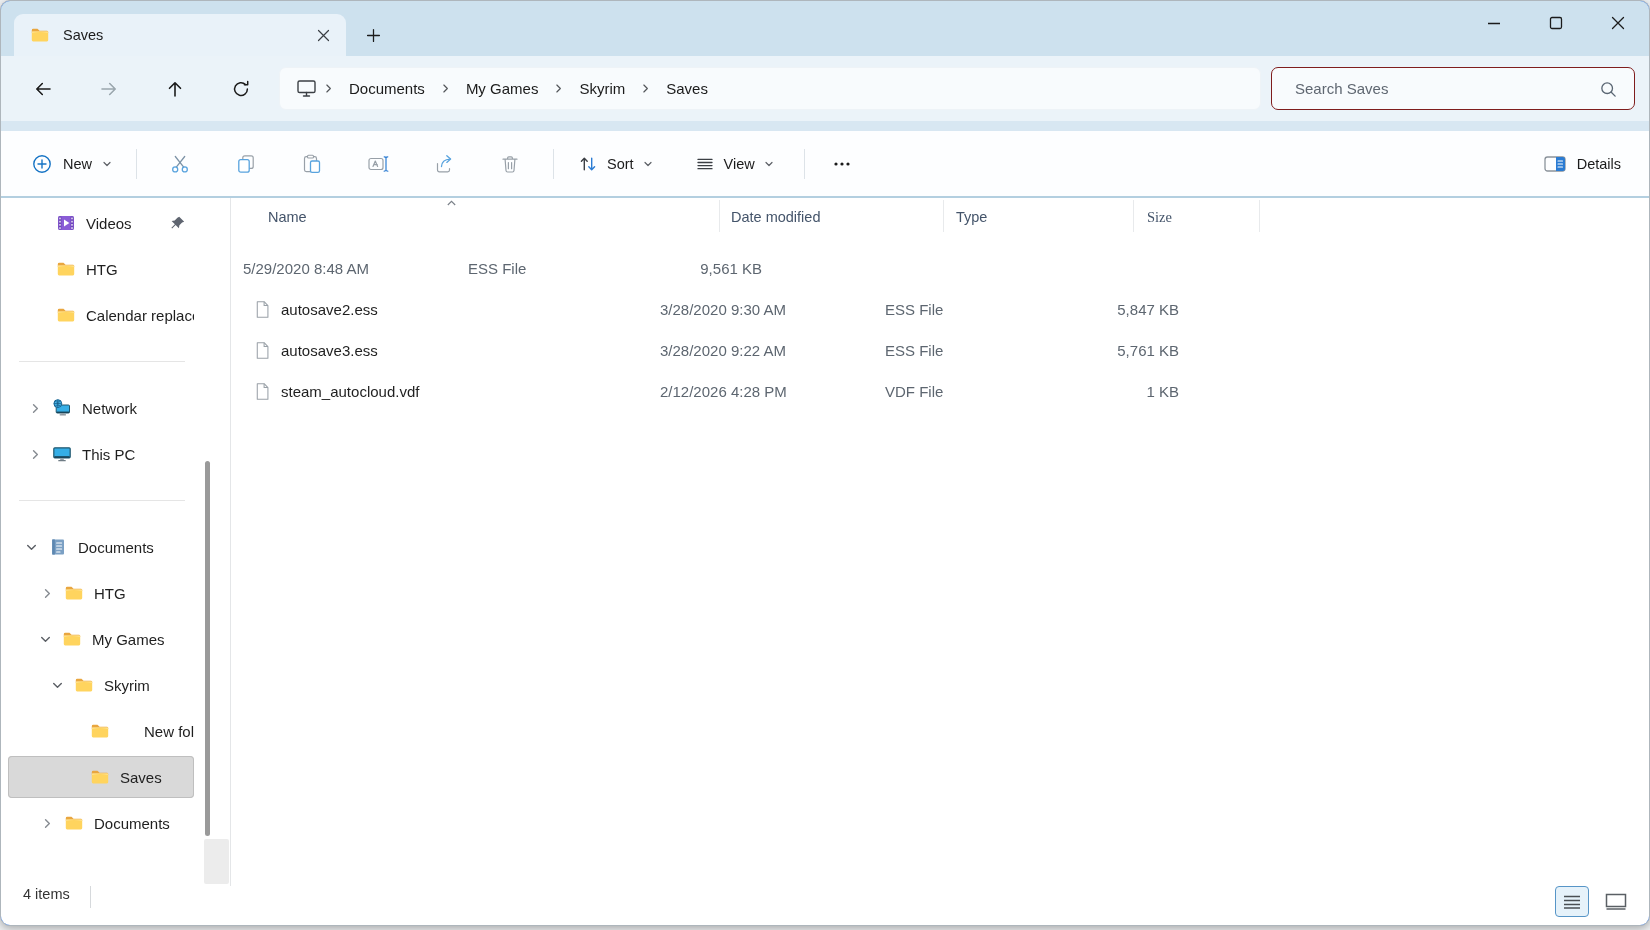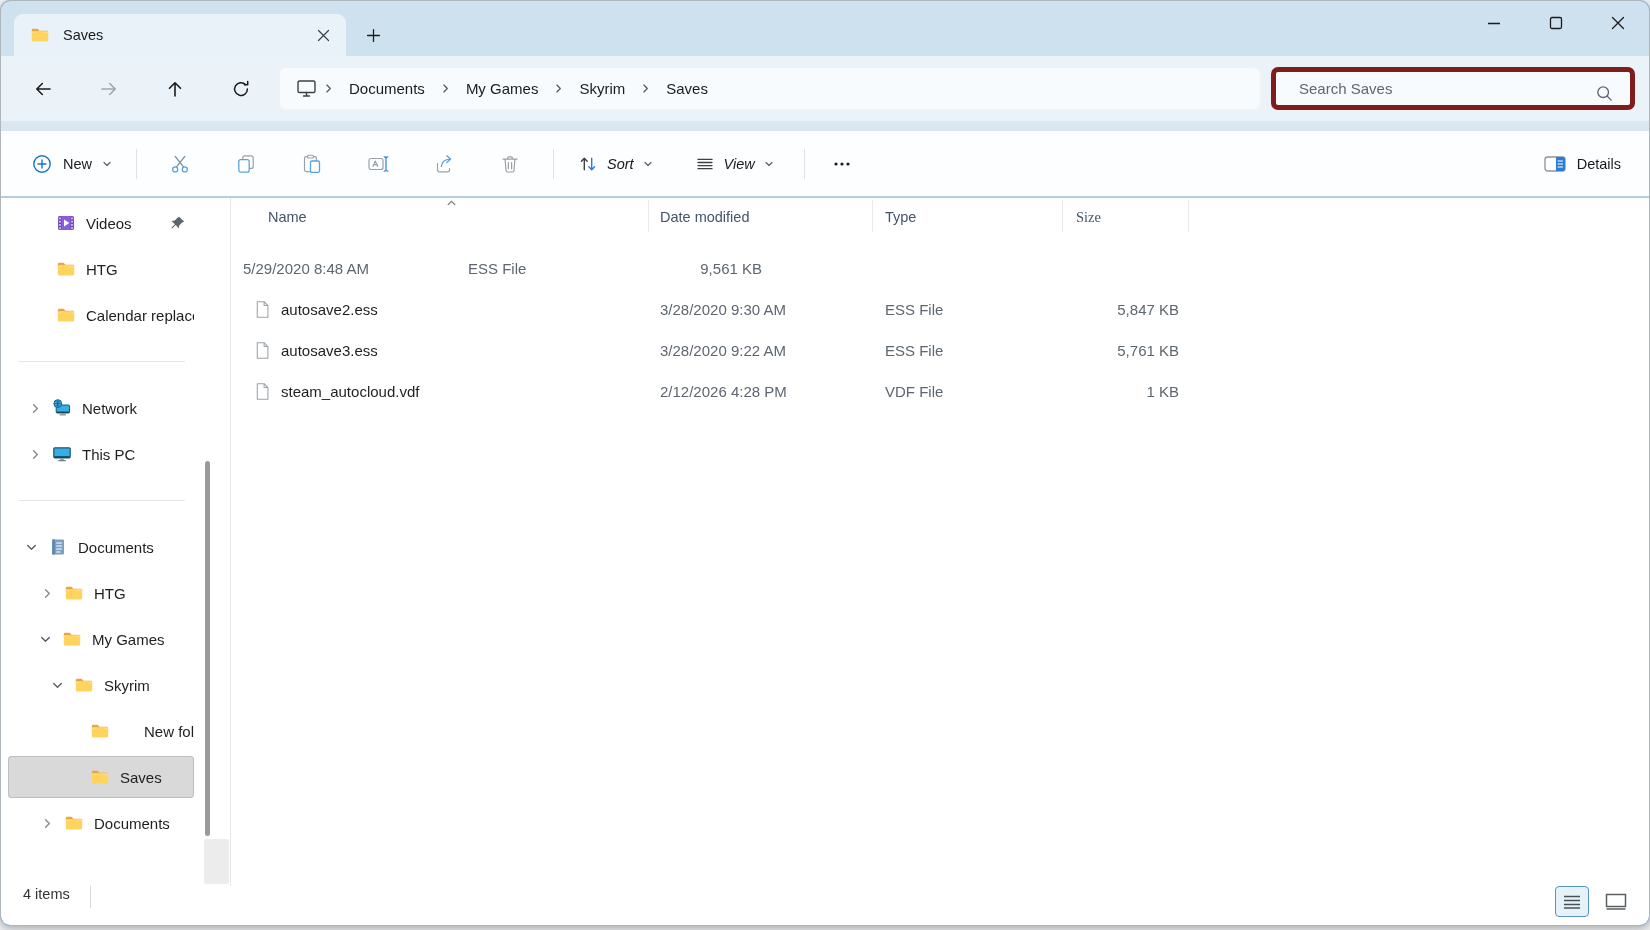--- a/index.html
+++ b/index.html
@@ -20,37 +20,37 @@
   .wincontrols{position:absolute;top:0;right:0;height:44px;display:flex;}
   .winbtn{width:62px;height:44px;display:flex;align-items:center;justify-content:center;}
 
   
   .navbar{height:65px;background:#ebf3f9;display:flex;align-items:center;padding:0 14px;flex:none;}
   .navbtn{width:56px;height:44px;margin-right:10px;border-radius:6px;display:flex;align-items:center;justify-content:center;flex:none;}
   .crumbbar{flex:1;height:43px;background:#f8fbfd;border:1px solid #eef3f7;border-radius:7px;
     display:flex;align-items:center;padding:0 8px 0 16px;overflow:hidden;}
   .crumb-item{font-size:15px;color:#1b1b1b;padding:5px 13px;border-radius:4px;white-space:nowrap;}
   .crumb-sep{margin:0 2px;flex:none;}
-  .searchbox{width:364px;height:43px;margin-left:10px;background:#f8fbfd;border:5px solid #7f1d1d;
+  .searchbox{width:364px;height:43px;margin-left:10px;background:#f8fbfd;border:1px solid #7f1d1d;
     border-radius:7px;position:relative;display:flex;align-items:flex-start;flex:none;}
   .searchbox input{border:none;outline:none;background:transparent;flex:1;height:100%;
     padding:0 40px 0 23px;font-size:15px;color:#1b1b1b;font-family:"Liberation Sans",sans-serif;}
   .searchbox input::placeholder{color:#5f6771;opacity:1;}
   .search-glyph{position:absolute;right:16px;top:12px;}
 
   .strip{height:10px;background:#d8e7f2;flex:none;}
 
   
   .toolbar{height:67px;background:#fdfeff;border-bottom:2px solid #b3cfe0;display:flex;
     align-items:center;padding:0 16px;flex:none;}
   .tb-new{display:flex;align-items:center;gap:10px;padding:0 14px;height:44px;border-radius:6px;}
   .tb-new-label{font-size:14.5px;color:#1b1b1b;}
   .tb-sep{width:1px;height:30px;background:#dde3e8;margin:0 10px;flex:none;}
   .tb-ibtn{width:66px;height:44px;display:flex;align-items:center;justify-content:center;border-radius:6px;}
-  .tb-drop{display:flex;align-items:center;gap:9px;height:44px;padding:0 14px;border-radius:6px;font-style:italic;}
+  .tb-drop{display:flex;align-items:center;gap:9px;height:44px;padding:0 14px;border-radius:6px;}
   .tb-drop-label{font-size:14.5px;color:#1b1b1b;}
   .tb-dots{width:54px;height:44px;display:flex;align-items:center;justify-content:center;border-radius:6px;}
   .tb-spacer{flex:1;}
   .tb-details{display:flex;align-items:center;gap:10px;height:44px;padding:0 12px;border-radius:6px;}
 
   
   .main{flex:none;height:688px;display:flex;background:#fff;}
   .sidebar{width:230px;border-right:1px solid #e4e6e8;position:relative;padding-top:4px;overflow:hidden;flex:none;}
   .side-item{height:42px;margin:0 0 4px 7px;width:186px;display:flex;align-items:center;border-radius:4px;position:relative;}
   .side-item.selected{background:#d9d9d9;box-shadow:inset 0 0 0 1px #bfbfbf;}
@@ -59,21 +59,21 @@
   .side-label{font-size:15px;color:#1f1f1f;white-space:nowrap;overflow:hidden;}
   .side-pin{position:absolute;right:8px;top:13px;}
   .side-sep{height:1px;background:#e5e5e5;margin:25px 45px 25px 18px;}
   .sb-thumb{position:absolute;left:204px;top:263px;width:5px;height:375px;background:#9a9a9a;border-radius:3px;}
   .sb-block{position:absolute;left:203px;top:641px;width:25px;height:45px;background:#ececec;border-radius:2px;}
 
   .filearea{flex:1;padding-left:1px;position:relative;}
   .listheader{display:flex;height:38px;align-items:center;position:relative;}
   .hcell{font-size:14.5px;color:#44546a;position:relative;height:100%;display:flex;align-items:center;}
   .hcell::after{content:"";position:absolute;right:0;top:2px;height:32px;width:1px;background:#e8eaec;}
-  .col-name{width:417px;padding-left:36px;}
+  .col-name{width:488px;padding-left:36px;}
   .col-date{width:224px;padding-left:11px;text-align:right;}
   .col-type{width:190px;padding-left:12px;}
   .col-size{width:126px;padding-left:13px;font-family:Liberation Serif, serif;}
   .sort-caret{position:absolute;left:213px;top:1px;}
   .rows{margin-top:12px;}
   .frow{display:flex;height:41px;align-items:center;}
   .fcell{font-size:15px;color:#5d6670;white-space:nowrap;overflow:hidden;}
   .fcell.name{color:#1f1f1f;display:flex;align-items:center;gap:9px;padding-left:21px;width:417px;}
   .fcell.date{width:224px;padding-left:11px;}
   .fcell.type{width:190px;padding-left:12px;}

